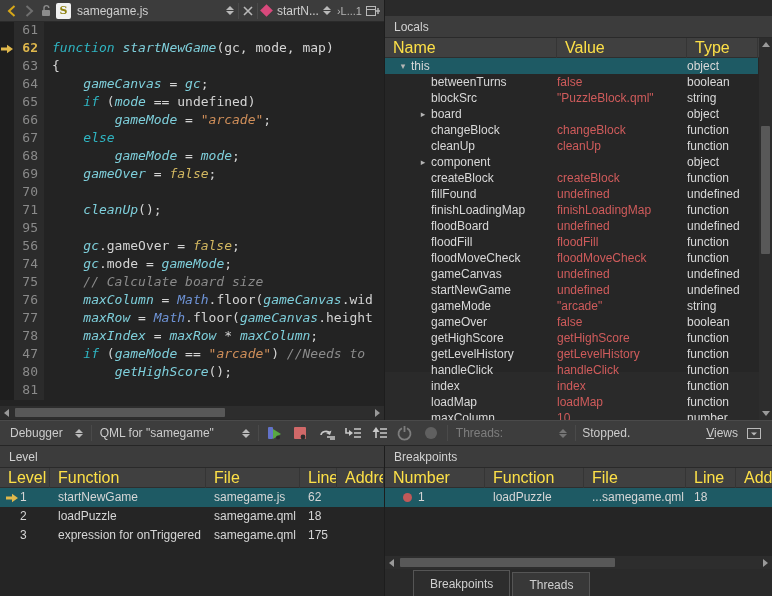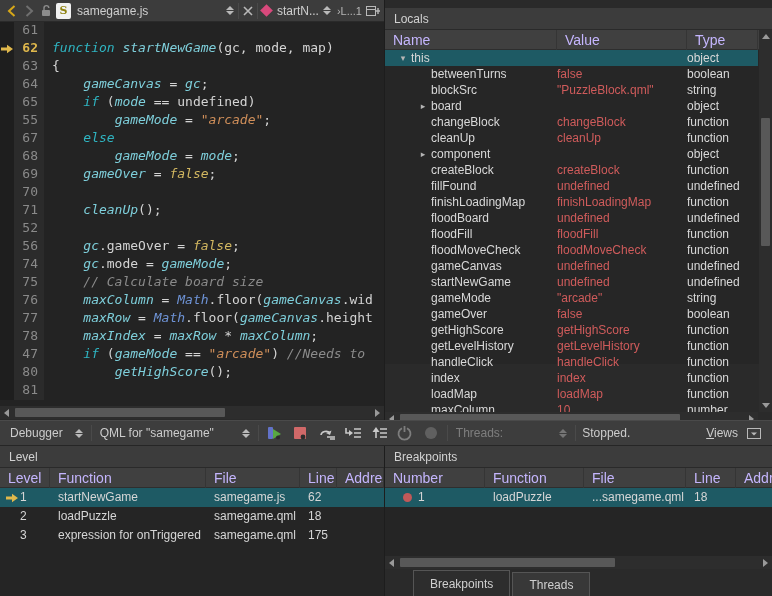--- a/index.html
+++ b/index.html
@@ -49,24 +49,24 @@
   .sb-arrow .rt{ border-top:4px solid transparent; border-bottom:4px solid transparent; border-left:5px solid #9a9a9a;}
   .sb-thumb{ position:absolute; background:#585858; border-radius:1px; }
   .ed-vscroll{ right:0; top:22px; height:384px; }
   .ed-hscroll{ left:0; top:406px; width:384px; }
 
   
   .v-split{ position:absolute; left:384px; top:0; width:1px; height:420px; background:#1d1d1d; }
   .v-split2{ position:absolute; left:384px; top:446px; width:1px; height:150px; background:#1d1d1d; }
 
   
-  .right-pane{ position:absolute; left:385px; top:8px; width:387px; height:356px; background:#262626; }
+  .right-pane{ position:absolute; left:385px; top:16px; width:387px; height:356px; background:#262626; }
   .pane-title{ height:22px; background:#3c3c3c; border-bottom:1px solid #2a2a2a; display:flex; align-items:center;
     padding-left:9px; font-size:12px; color:#d2d2d2; }
-  .colhead{ display:flex; height:20px; background:#404040; border-bottom:1px solid #2e2e2e; font-size:14px; color:#c4b5fd;align-items:center; }
+  .colhead{ display:flex; height:20px; background:#404040; border-bottom:1px solid #2e2e2e; font-size:16px; color:#fde047;align-items:center; }
   .colhead span{ display:block; line-height:20px; padding-left:8px; border-right:1px solid #353535; overflow:hidden; flex:none;}
   .locals-body{ position:absolute; left:0; top:42px; width:373px; height:362px; overflow:hidden; }
   .lrow{ display:flex; height:16px; line-height:16px; font-size:12px; color:#d8d8d8; }
   .lrow.sel{ background:var(--selection-teal); }
   .lname{ width:172px; flex:none; display:flex; overflow:hidden; white-space:nowrap;}
   .lexp{ width:16px; flex:none; text-align:center; color:#b5b5b5; font-size:9px; line-height:16px;}
   .lval{ width:130px; flex:none; color:var(--value-red); overflow:hidden; white-space:nowrap;}
   .ltype{ flex:1; overflow:hidden; white-space:nowrap;}
   .loc-vscroll{ right:0; top:22px; height:382px; }
   .loc-hscroll{ left:0; top:404px; width:373px; }
@@ -154,27 +154,27 @@
 
   <div class="editor">
     <div id="code-area">
         <div class="cl"><span class="cl-margin"></span><span class="cl-num">61</span><span class="cl-code"></span></div>
         <div class="cl"><span class="cl-margin"><svg width="12" height="10" viewBox="0 0 12 10">
               <path d="M0 3.6h6V0.8L12 5 6 9.2V6.4H0z" fill="#e0b84c"></path>
             </svg></span><span class="cl-num cur">62</span><span class="cl-code"><span class="tk-kw">function</span><span class="tk-pln"> </span><span class="tk-var">startNewGame</span><span class="tk-pln">(gc, mode, map)</span></span></div>
         <div class="cl"><span class="cl-margin"></span><span class="cl-num">63</span><span class="cl-code"><span class="tk-pln">{</span></span></div>
         <div class="cl"><span class="cl-margin"></span><span class="cl-num">64</span><span class="cl-code"><span class="tk-pln">    </span><span class="tk-var">gameCanvas</span><span class="tk-pln"> = </span><span class="tk-var">gc</span><span class="tk-pln">;</span></span></div>
         <div class="cl"><span class="cl-margin"></span><span class="cl-num">65</span><span class="cl-code"><span class="tk-pln">    </span><span class="tk-kw">if</span><span class="tk-pln"> (</span><span class="tk-var">mode</span><span class="tk-pln"> == undefined)</span></span></div>
-        <div class="cl"><span class="cl-margin"></span><span class="cl-num">55</span><span class="cl-code"><span class="tk-pln">        </span><span class="tk-var">gameMode</span><span class="tk-pln"> = </span><span class="tk-str">"arcade"</span><span class="tk-pln">;</span></span></div>
+        <div class="cl"><span class="cl-margin"></span><span class="cl-num">66</span><span class="cl-code"><span class="tk-pln">        </span><span class="tk-var">gameMode</span><span class="tk-pln"> = </span><span class="tk-str">"arcade"</span><span class="tk-pln">;</span></span></div>
         <div class="cl"><span class="cl-margin"></span><span class="cl-num">67</span><span class="cl-code"><span class="tk-pln">    </span><span class="tk-kw">else</span></span></div>
         <div class="cl"><span class="cl-margin"></span><span class="cl-num">68</span><span class="cl-code"><span class="tk-pln">        </span><span class="tk-var">gameMode</span><span class="tk-pln"> = </span><span class="tk-var">mode</span><span class="tk-pln">;</span></span></div>
         <div class="cl"><span class="cl-margin"></span><span class="cl-num">69</span><span class="cl-code"><span class="tk-pln">    </span><span class="tk-var">gameOver</span><span class="tk-pln"> = </span><span class="tk-lit">false</span><span class="tk-pln">;</span></span></div>
         <div class="cl"><span class="cl-margin"></span><span class="cl-num">70</span><span class="cl-code"></span></div>
         <div class="cl"><span class="cl-margin"></span><span class="cl-num">71</span><span class="cl-code"><span class="tk-pln">    </span><span class="tk-var">cleanUp</span><span class="tk-pln">();</span></span></div>
-        <div class="cl"><span class="cl-margin"></span><span class="cl-num">52</span><span class="cl-code"></span></div>
+        <div class="cl"><span class="cl-margin"></span><span class="cl-num">95</span><span class="cl-code"></span></div>
         <div class="cl"><span class="cl-margin"></span><span class="cl-num">56</span><span class="cl-code"><span class="tk-pln">    </span><span class="tk-var">gc</span><span class="tk-pln">.gameOver = </span><span class="tk-lit">false</span><span class="tk-pln">;</span></span></div>
         <div class="cl"><span class="cl-margin"></span><span class="cl-num">74</span><span class="cl-code"><span class="tk-pln">    </span><span class="tk-var">gc</span><span class="tk-pln">.mode = </span><span class="tk-var">gameMode</span><span class="tk-pln">;</span></span></div>
         <div class="cl"><span class="cl-margin"></span><span class="cl-num">75</span><span class="cl-code"><span class="tk-pln">    </span><span class="tk-cmt">// Calculate board size</span></span></div>
         <div class="cl"><span class="cl-margin"></span><span class="cl-num">76</span><span class="cl-code"><span class="tk-pln">    </span><span class="tk-var">maxColumn</span><span class="tk-pln"> = </span><span class="tk-glb">Math</span><span class="tk-pln">.floor(</span><span class="tk-var">gameCanvas</span><span class="tk-pln">.wid</span></span></div>
         <div class="cl"><span class="cl-margin"></span><span class="cl-num">77</span><span class="cl-code"><span class="tk-pln">    </span><span class="tk-var">maxRow</span><span class="tk-pln"> = </span><span class="tk-glb">Math</span><span class="tk-pln">.floor(</span><span class="tk-var">gameCanvas</span><span class="tk-pln">.height</span></span></div>
         <div class="cl"><span class="cl-margin"></span><span class="cl-num">78</span><span class="cl-code"><span class="tk-pln">    </span><span class="tk-var">maxIndex</span><span class="tk-pln"> = </span><span class="tk-var">maxRow</span><span class="tk-pln"> * </span><span class="tk-var">maxColumn</span><span class="tk-pln">;</span></span></div>
         <div class="cl"><span class="cl-margin"></span><span class="cl-num">47</span><span class="cl-code"><span class="tk-pln">    </span><span class="tk-kw">if</span><span class="tk-pln"> (</span><span class="tk-var">gameMode</span><span class="tk-pln"> == </span><span class="tk-str">"arcade"</span><span class="tk-pln">) </span><span class="tk-cmt">//Needs to</span></span></div>
         <div class="cl"><span class="cl-margin"></span><span class="cl-num">80</span><span class="cl-code"><span class="tk-pln">        </span><span class="tk-var">getHighScore</span><span class="tk-pln">();</span></span></div>
         <div class="cl"><span class="cl-margin"></span><span class="cl-num">81</span><span class="cl-code"></span></div>
       </div>

